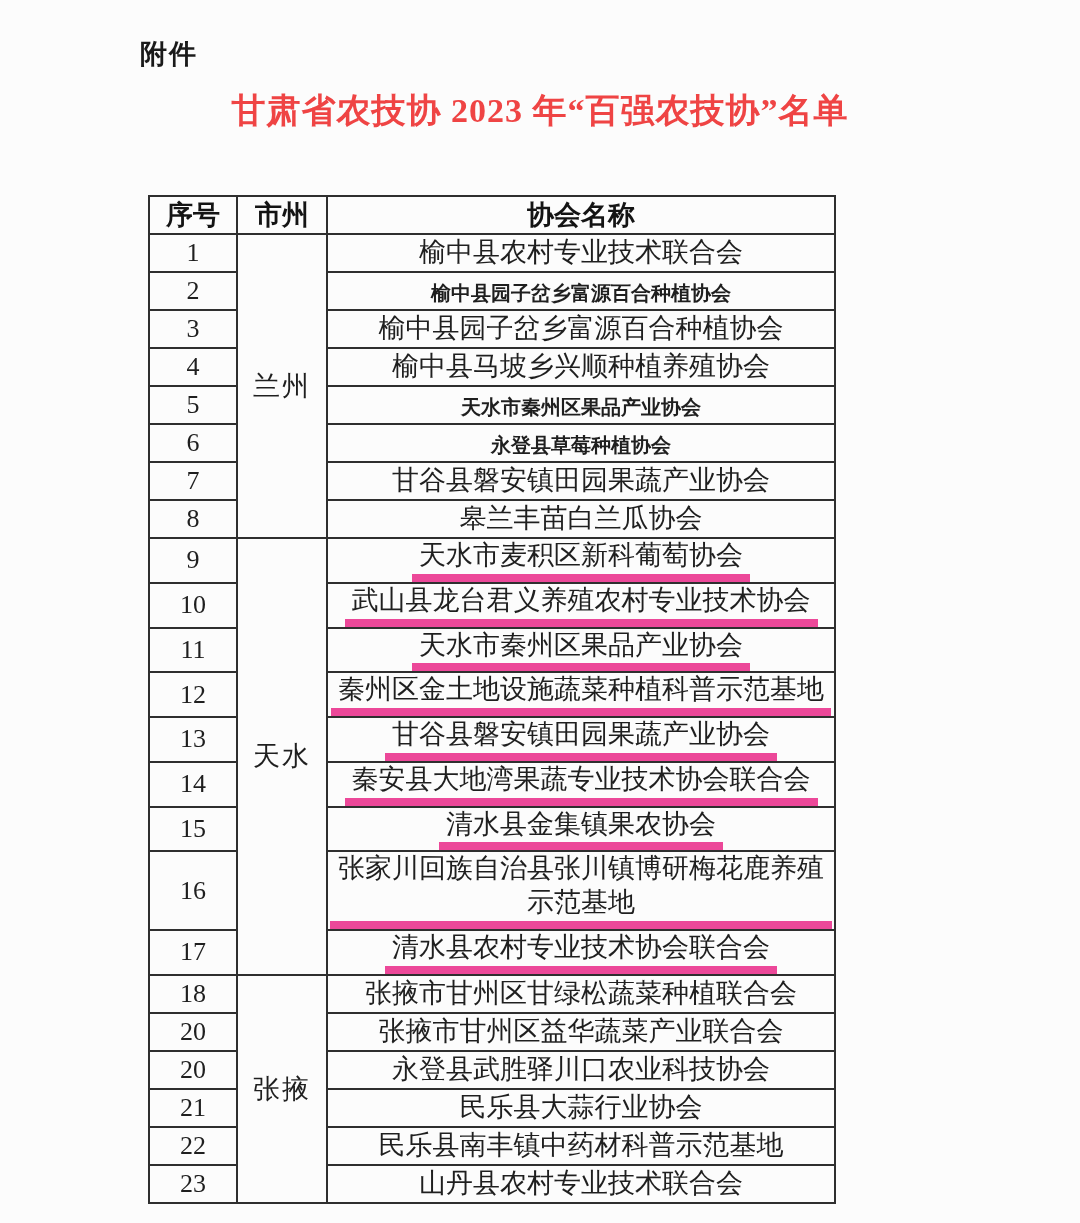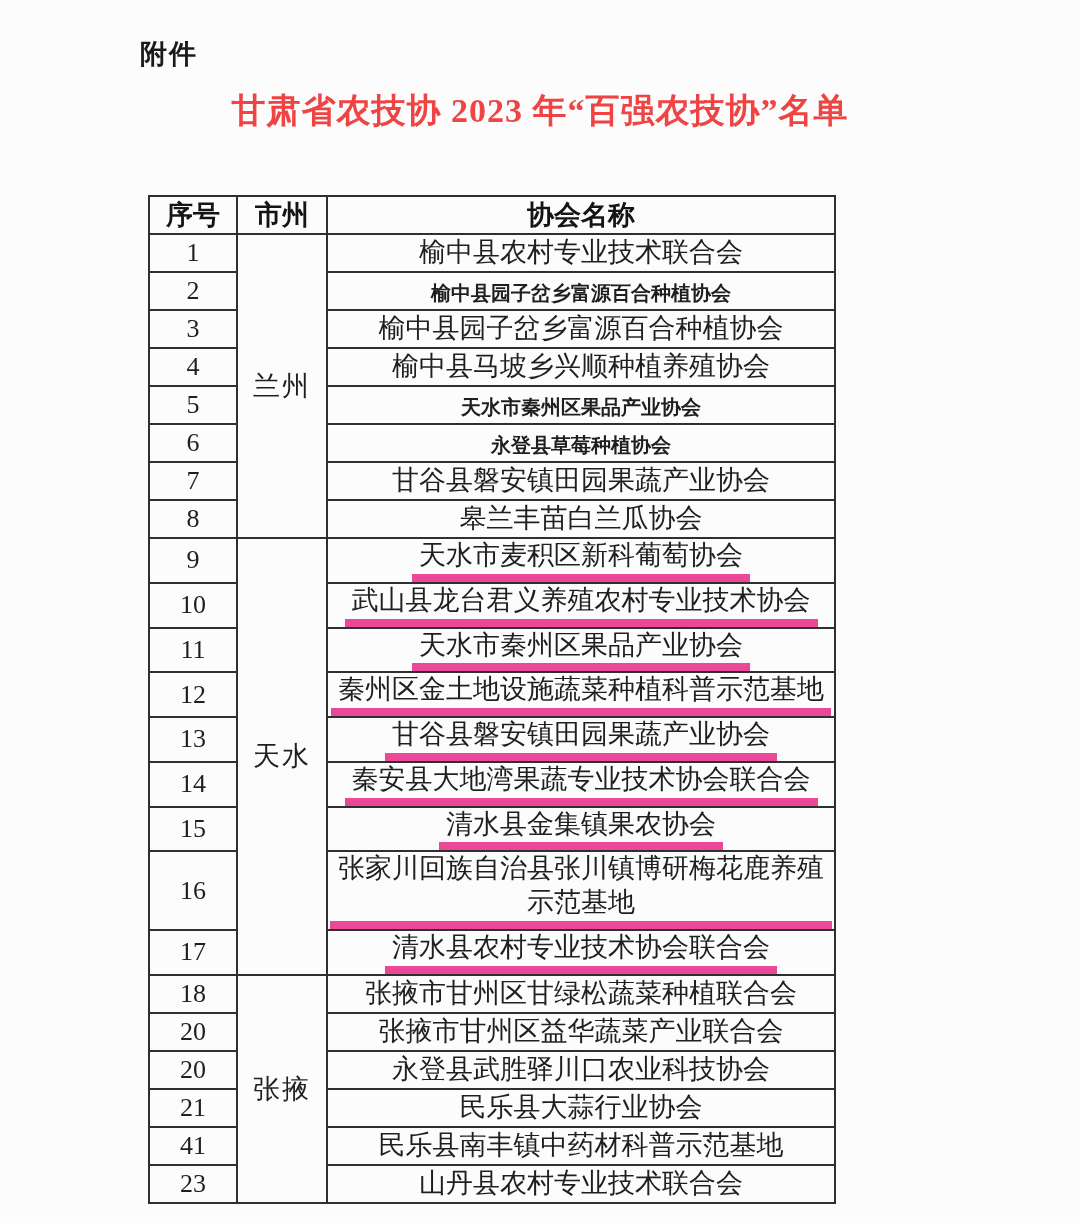--- a/index.html
+++ b/index.html
@@ -181,21 +181,21 @@
     </tr>
     <tr>
       <td class="no-cell">20</td>
       <td class="name-cell"><span class="nm">永登县武胜驿川口农业科技协会</span></td>
     </tr>
     <tr>
       <td class="no-cell">21</td>
       <td class="name-cell"><span class="nm">民乐县大蒜行业协会</span></td>
     </tr>
     <tr>
-      <td class="no-cell">41</td>
+      <td class="no-cell">22</td>
       <td class="name-cell"><span class="nm">民乐县南丰镇中药材科普示范基地</span></td>
     </tr>
     <tr>
       <td class="no-cell">23</td>
       <td class="name-cell"><span class="nm">山丹县农村专业技术联合会</span></td>
     </tr>
   </tbody>
 </table>
 
 </body></html>

